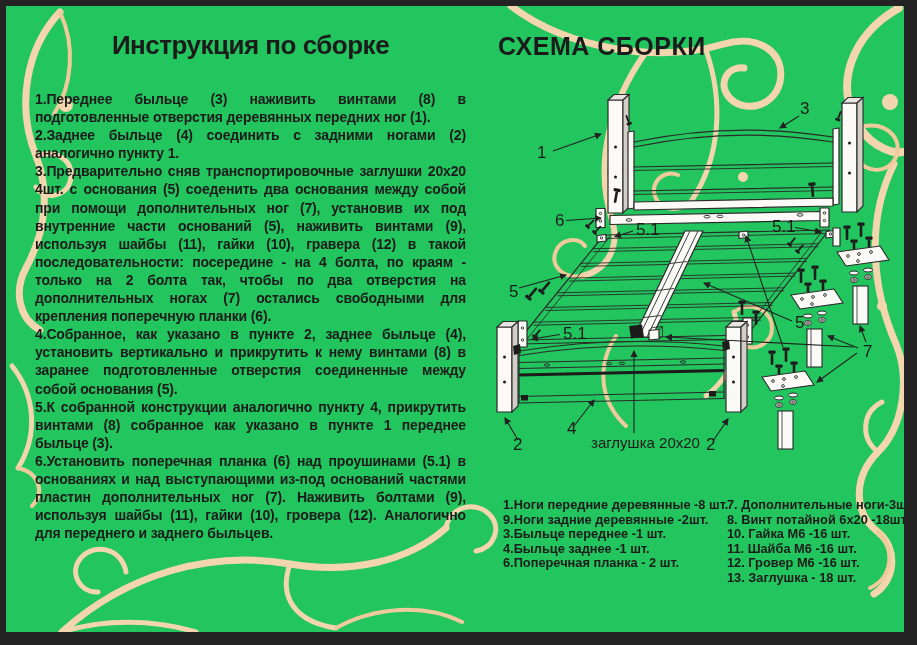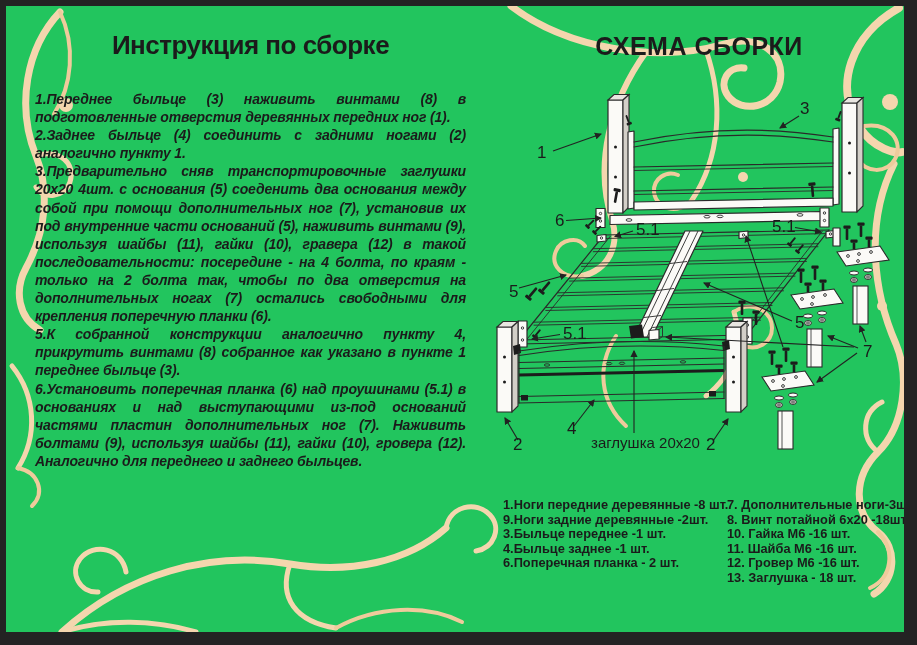--- a/index.html
+++ b/index.html
@@ -6,23 +6,23 @@
   .frame{position:relative;width:917px;height:645px;background:#232323;overflow:hidden;
          font-family:"Liberation Sans",sans-serif;}
   .page{position:absolute;left:6px;top:6px;width:898px;height:626px;background:#22c55e;overflow:hidden;}
   .decor{position:absolute;left:0;top:0;width:898px;height:626px;}
   .layer{position:absolute;color:#1b1b1b;}
 
   .instr-title{left:29px;top:24px;width:431px;text-align:center;
                font-size:26px;font-weight:700;letter-spacing:-.5px;}
   .steps{left:29px;top:84px;width:431px;}
   .steps p{margin:0;font-size:14px;line-height:18.1px;font-weight:700;
-           text-align:justify;letter-spacing:-.15px;font-style:italic;}
-
-  .schema-title{left:492px;top:26px;width:402px;text-align:center;
+           text-align:justify;letter-spacing:-.15px;}
+
+  .schema-title{left:492px;top:26px;width:402px;
                 font-size:25px;font-weight:700;letter-spacing:.5px;}
   .diagram{position:absolute;left:483px;top:79px;width:415px;height:380px;}
 
   .parts-title{left:492px;top:458px;width:402px;text-align:center;
                font-size:21px;font-weight:700;letter-spacing:.5px;}
   .parts{left:497px;top:492px;width:398px;display:flex;}
   .parts ul{margin:0;padding:0;list-style:none;}
   .parts .col1{width:224px;}
   .parts li{font-size:12.8px;line-height:14.5px;font-weight:700;white-space:nowrap;color:#1b1b1b;}
 
@@ -86,20 +86,21 @@
       <circle cx="884" cy="96" r="8"></circle>
       <circle cx="876" cy="300" r="5"></circle>
     </g>
   </svg>
 
   <div class="layer instr-title">Инструкция по сборке</div>
   <div class="layer steps">
     <p>1.Переднее быльце (3) наживить винтами (8) в подготовленные отверстия деревянных передних ног (1).</p>
     <p>2.Заднее быльце (4) соединить с задними ногами (2) аналогично пункту 1.</p>
     <p>3.Предварительно сняв транспортировочные заглушки 20х20 4шт. с основания (5) соеденить два основания между собой при помощи дополнительных ног (7), установив их под внутренние части оснований (5), наживить винтами (9), используя шайбы (11), гайки (10), гравера (12) в такой последовательности: посередине - на 4 болта, по краям - только на 2 болта так, чтобы по два отверстия на дополнительных ногах (7) остались свободными для крепления поперечную планки (6).</p>
+    <p>4.Собранное, как указано в пункте 2, заднее быльце (4), установить вертикально и прикрутить к нему винтами (8) в заранее подготовленные отверстия соединенные между собой основания (5).</p>
     <p>5.К собранной конструкции аналогично пункту 4, прикрутить винтами (8) собранное как указано в пункте 1 переднее быльце (3).</p>
     <p>6.Установить поперечная планка (6) над проушинами (5.1) в основаниях и над выступающими из-под оснований частями пластин дополнительных ног (7). Наживить болтами (9), используя шайбы (11), гайки (10), гровера (12). Аналогично для переднего и заднего быльцев.</p>
   </div>
 
   <div class="layer schema-title">СХЕМА СБОРКИ</div>
 
   <svg class="diagram" viewBox="0 0 415 380">
     <defs>
       <marker id="ah" viewBox="0 0 10 10" refX="8.5" refY="5" markerWidth="6.5" markerHeight="6.5" orient="auto-start-reverse">
         <path d="M0,0 L10,5 L0,10 z" fill="#222"></path>

